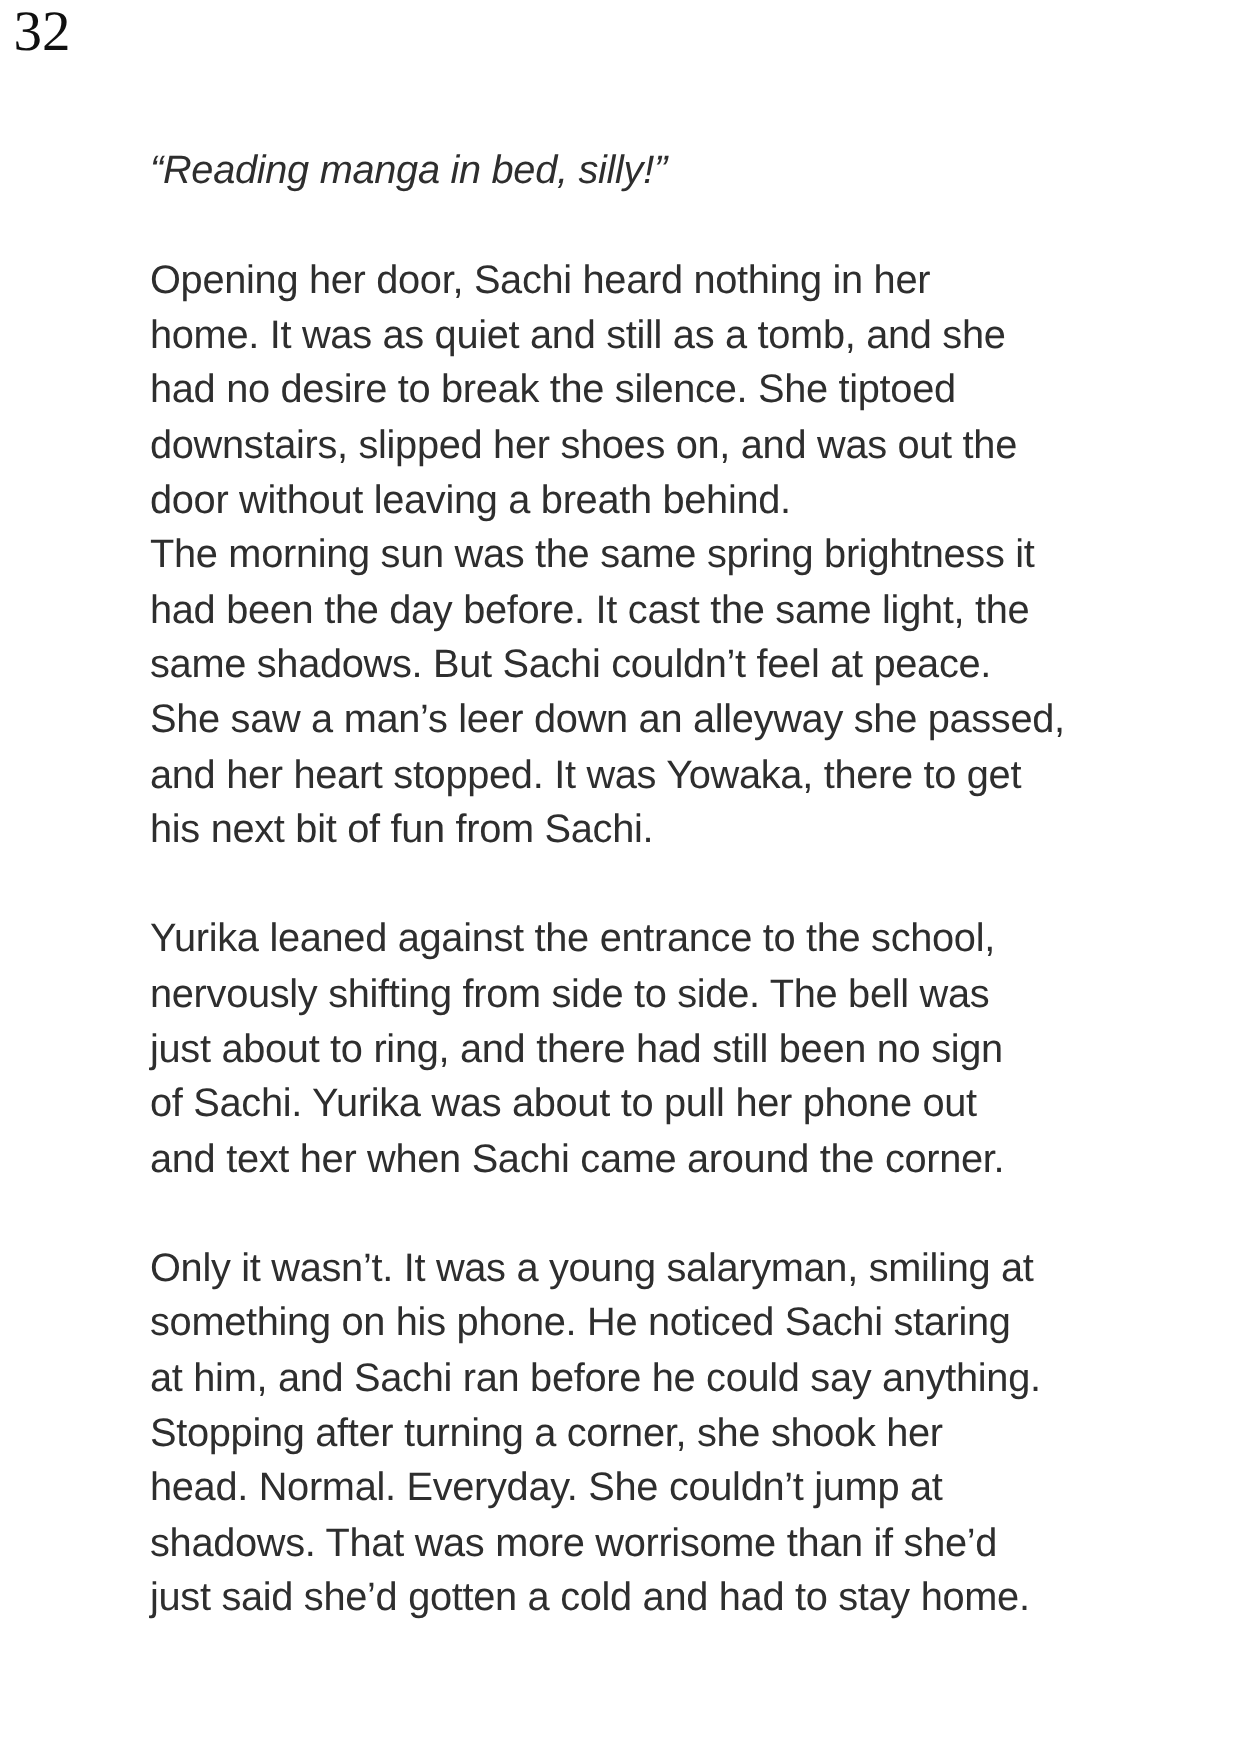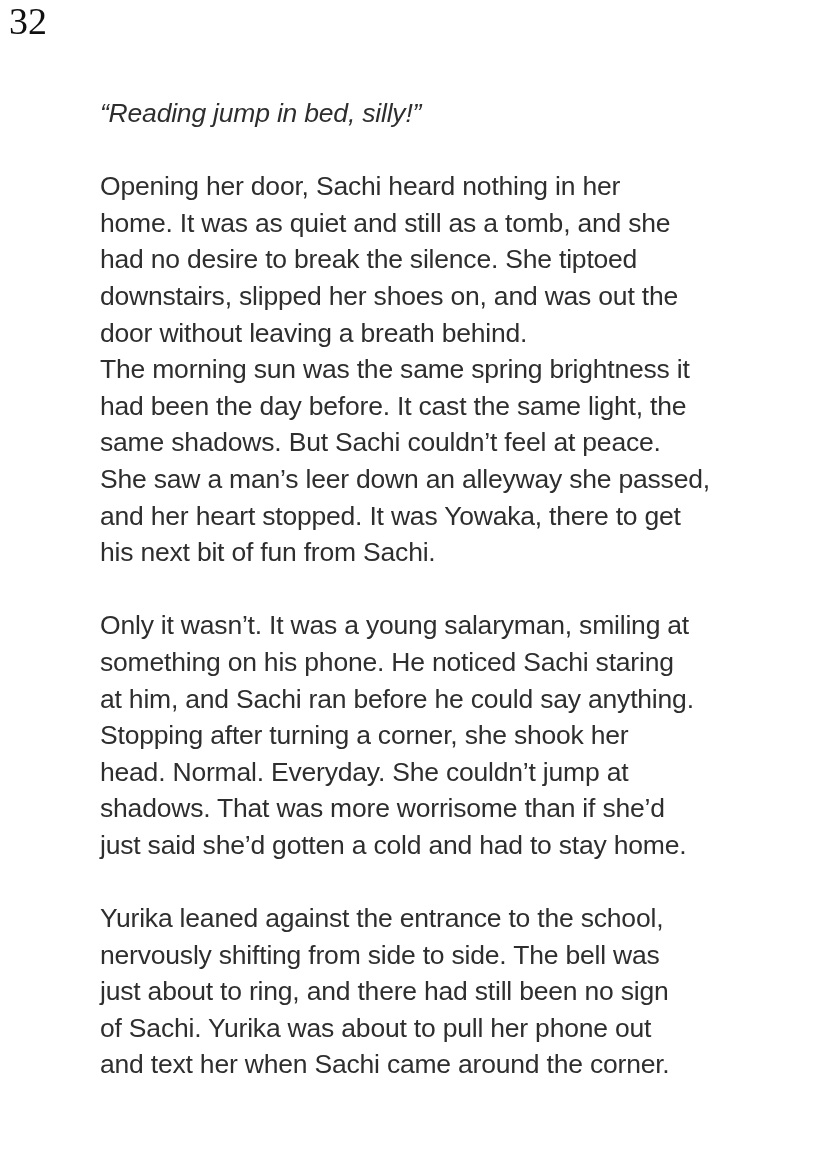--- a/index.html
+++ b/index.html
@@ -47,41 +47,41 @@
     font-style: italic;
   }
 </style>
 </head>
 <body>
 
 <div class="page">
   <div class="page-number">32</div>
 
   <div class="text-column">
-    <p class="quote">“Reading jump in bed, silly!”</p>
+    <p class="quote">“Reading manga in bed, silly!”</p>
 
     <p class="para">Opening her door, Sachi heard nothing in her
 home. It was as quiet and still as a tomb, and she
 had no desire to break the silence. She tiptoed
 downstairs, slipped her shoes on, and was out the
 door without leaving a breath behind.
 The morning sun was the same spring brightness it
 had been the day before. It cast the same light, the
 same shadows. But Sachi couldn’t feel at peace.
 She saw a man’s leer down an alleyway she passed,
 and her heart stopped. It was Yowaka, there to get
 his next bit of fun from Sachi.</p>
 
+    <p class="para">Yurika leaned against the entrance to the school,
+nervously shifting from side to side. The bell was
+just about to ring, and there had still been no sign
+of Sachi. Yurika was about to pull her phone out
+and text her when Sachi came around the corner.</p>
+
     <p class="para">Only it wasn’t. It was a young salaryman, smiling at
 something on his phone. He noticed Sachi staring
 at him, and Sachi ran before he could say anything.
 Stopping after turning a corner, she shook her
 head. Normal. Everyday. She couldn’t jump at
 shadows. That was more worrisome than if she’d
 just said she’d gotten a cold and had to stay home.</p>
-
-    <p class="para">Yurika leaned against the entrance to the school,
-nervously shifting from side to side. The bell was
-just about to ring, and there had still been no sign
-of Sachi. Yurika was about to pull her phone out
-and text her when Sachi came around the corner.</p>
   </div>
 </div>
 
 </body></html>

